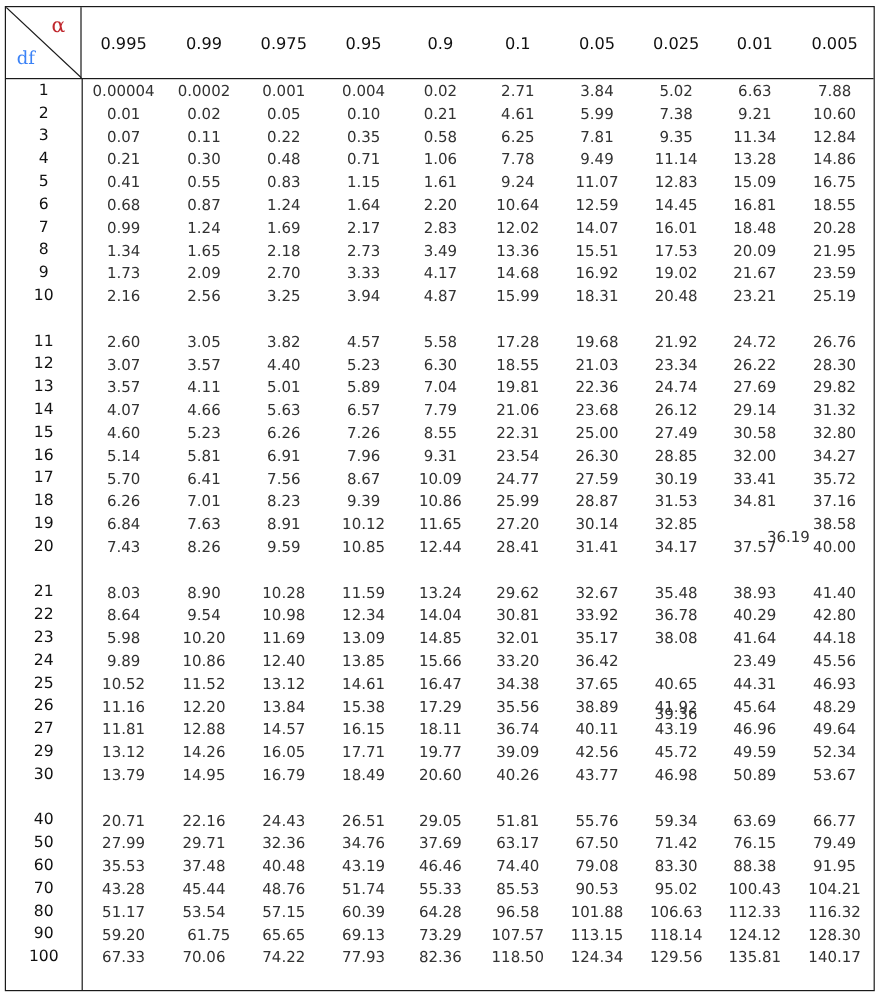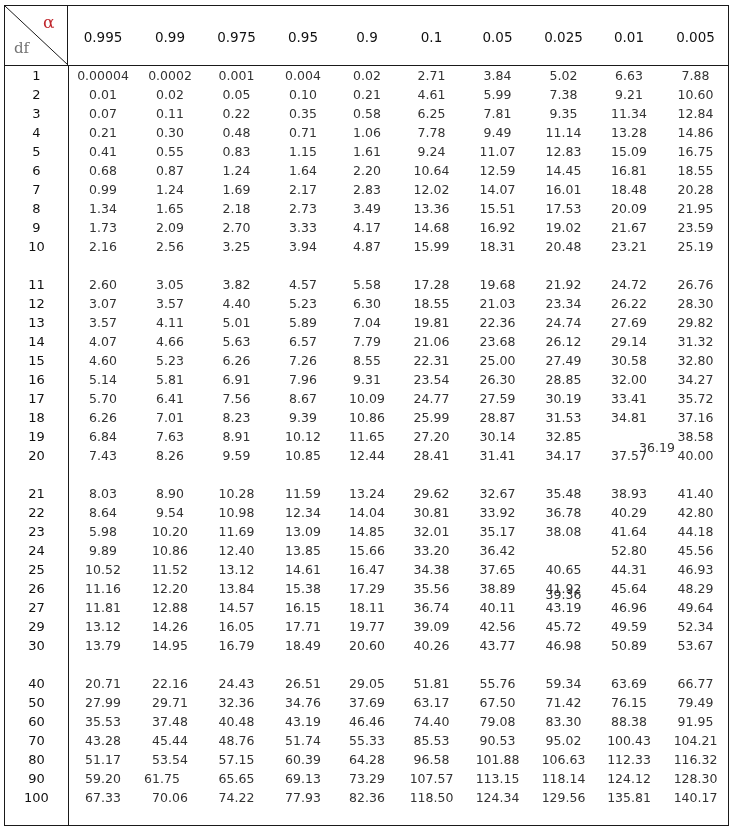--- a/index.html
+++ b/index.html
@@ -19,21 +19,21 @@
     position: absolute; left: 0; top: 0; width: 63px; height: 59px;
     border-right: 1px solid #1a1a1a; box-sizing: border-box;
   }
   .corner svg { position: absolute; left: 0; top: 0; }
   .alpha {
     position: absolute; left: 38px; top: 6px;
     font-family: "DejaVu Serif", serif; font-size: 17px; color: #c0272d;
   }
   .dfl {
     position: absolute; left: 9px; top: 33px;
-    font-family: "DejaVu Serif", serif; font-size: 15px; color: #737373;
+    font-family: "DejaVu Serif", serif; font-size: 15px; color: #3b82f6;
   }
   .hcell {
     position: absolute; top: 0; height: 59px; line-height: 62px;
     text-align: center; font-size: 13.5px; color: #111;
   }
   .vline {
     position: absolute; left: 63px; top: 59px; bottom: 0;
     width: 1px; background: #1a1a1a;
   }
   .body { position: absolute; left: 0; top: 60px; right: 0; }
@@ -382,21 +382,21 @@
         <div class="row">
           <div class="df">24</div>
           <div class="cell" style="left: 64px; width: 68px;">9.89</div>
           <div class="cell" style="left: 132px; width: 66px;">10.86</div>
           <div class="cell" style="left: 198px; width: 67px;">12.40</div>
           <div class="cell" style="left: 265px; width: 66px;">13.85</div>
           <div class="cell" style="left: 331px; width: 62px;">15.66</div>
           <div class="cell" style="left: 393px; width: 67px;">33.20</div>
           <div class="cell" style="left: 460px; width: 65px;">36.42</div>
           <div class="cell" style="left: 525px; width: 67px; margin-top: 44px;">39.36</div>
-          <div class="cell" style="left: 592px; width: 64px;">52.80</div>
+          <div class="cell" style="left: 592px; width: 64px;">23.49</div>
           <div class="cell" style="left: 656px; width: 69px;">45.56</div>
         </div>
         <div class="row">
           <div class="df">25</div>
           <div class="cell" style="left: 64px; width: 68px;">10.52</div>
           <div class="cell" style="left: 132px; width: 66px;">11.52</div>
           <div class="cell" style="left: 198px; width: 67px;">13.12</div>
           <div class="cell" style="left: 265px; width: 66px;">14.61</div>
           <div class="cell" style="left: 331px; width: 62px;">16.47</div>
           <div class="cell" style="left: 393px; width: 67px;">34.38</div>
@@ -520,21 +520,21 @@
           <div class="cell" style="left: 331px; width: 62px;">64.28</div>
           <div class="cell" style="left: 393px; width: 67px;">96.58</div>
           <div class="cell" style="left: 460px; width: 65px;">101.88</div>
           <div class="cell" style="left: 525px; width: 67px;">106.63</div>
           <div class="cell" style="left: 592px; width: 64px;">112.33</div>
           <div class="cell" style="left: 656px; width: 69px;">116.32</div>
         </div>
         <div class="row">
           <div class="df">90</div>
           <div class="cell" style="left: 64px; width: 68px;">59.20</div>
-          <div class="cell" style="left: 124px; width: 66px; text-align: center;">61.75</div>
+          <div class="cell" style="left: 136px; width: 66px; text-align: center;">61.75</div>
           <div class="cell" style="left: 198px; width: 67px;">65.65</div>
           <div class="cell" style="left: 265px; width: 66px;">69.13</div>
           <div class="cell" style="left: 331px; width: 62px;">73.29</div>
           <div class="cell" style="left: 393px; width: 67px;">107.57</div>
           <div class="cell" style="left: 460px; width: 65px;">113.15</div>
           <div class="cell" style="left: 525px; width: 67px;">118.14</div>
           <div class="cell" style="left: 592px; width: 64px;">124.12</div>
           <div class="cell" style="left: 656px; width: 69px;">128.30</div>
         </div>
         <div class="row">

